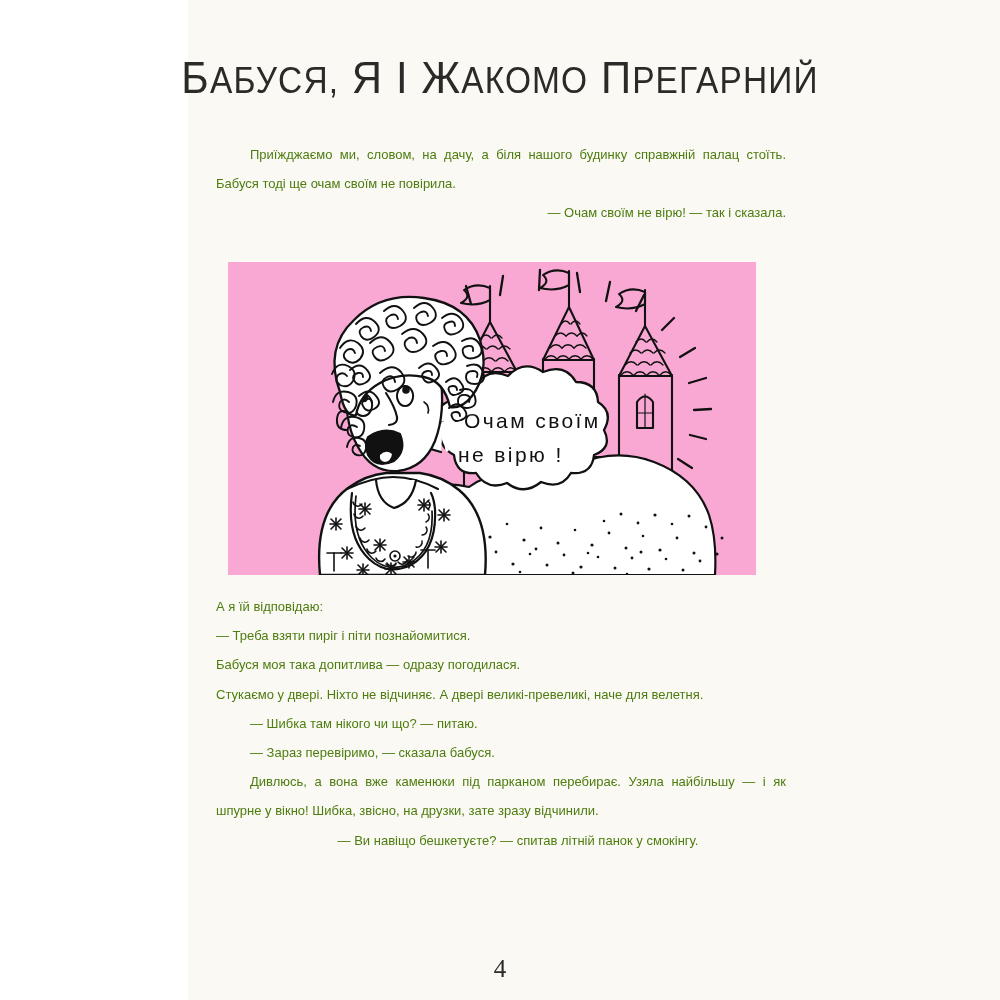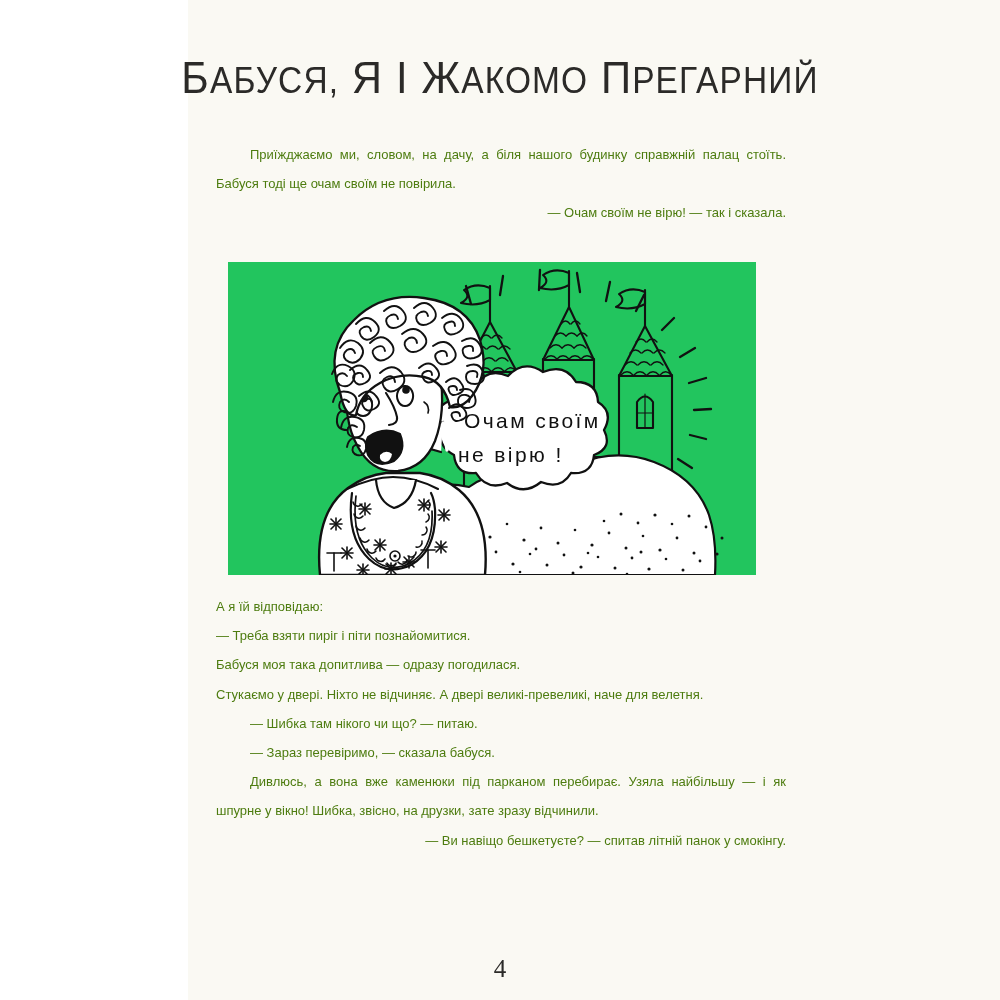--- a/index.html
+++ b/index.html
@@ -80,30 +80,30 @@
   }
   .textblock p.ind {
     text-indent: 34px;
   }
   .textblock p:last-child {
     text-align: right;
   }
   #para-top { top: 140px; }
   #para-bottom { top: 592px; }
   #para-bottom p { text-align: justify; }
-  #para-bottom p.nojust { text-align: right; }
+  #para-bottom p.nojust { text-align: center; }
 
   
   .illustration {
     position: absolute;
     left: 228px;
     top: 262px;
     width: 528px;
     height: 313px;
-    background: #22c55e;
+    background: #f9a8d4;
     z-index: 3;
     overflow: hidden;
   }
   .illustration svg {
     display: block;
     width: 528px;
     height: 313px;
   }
 
   

